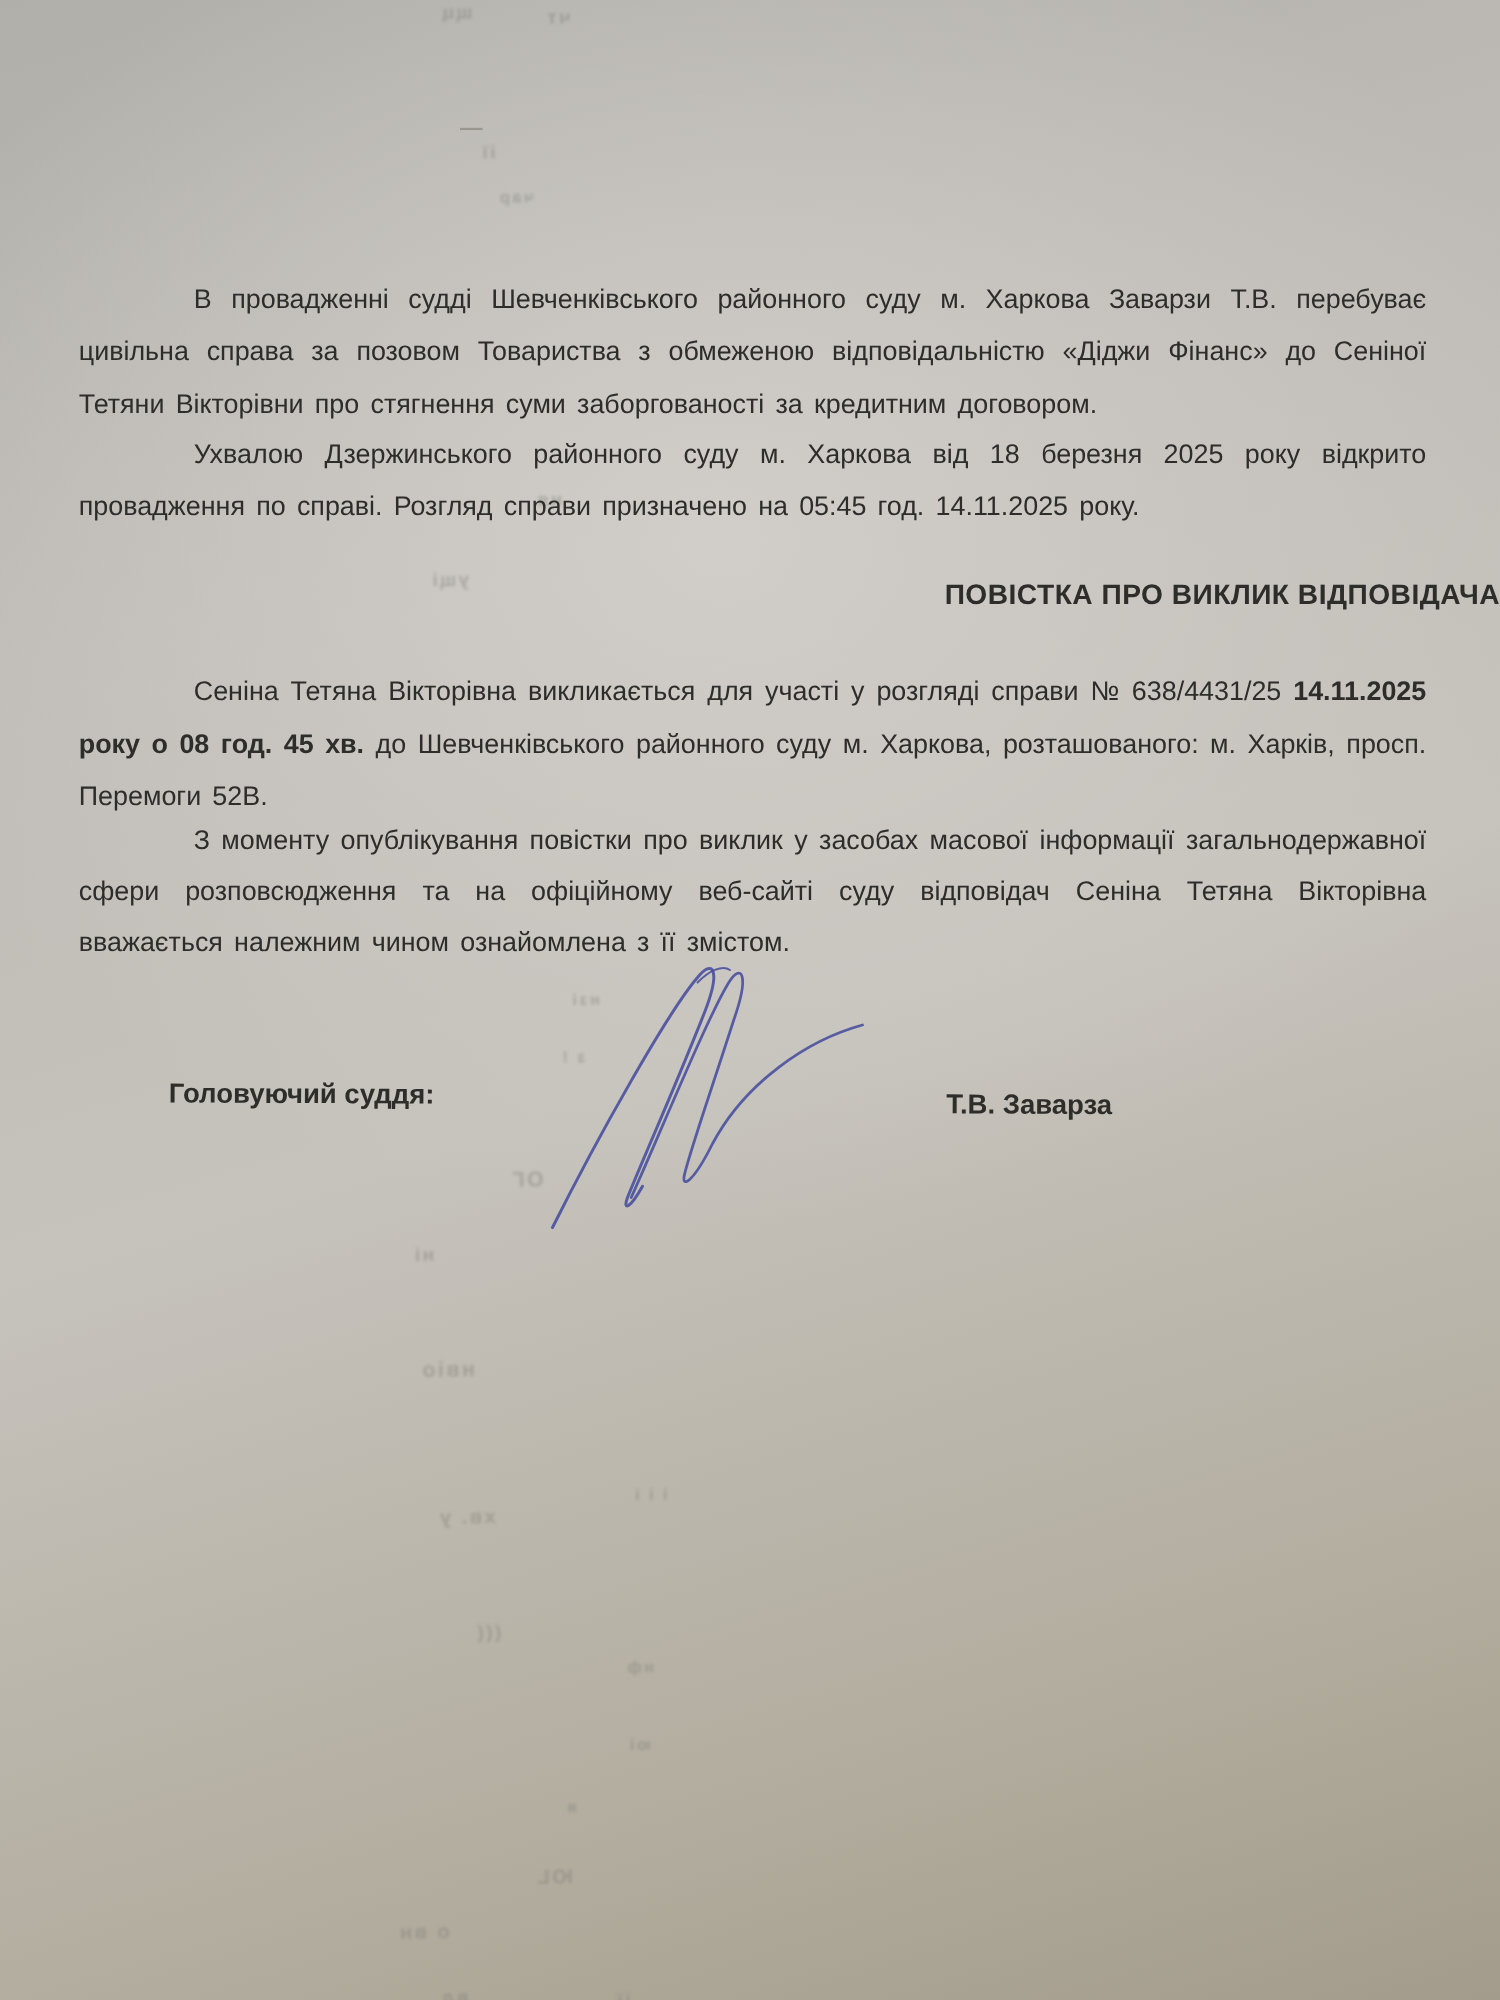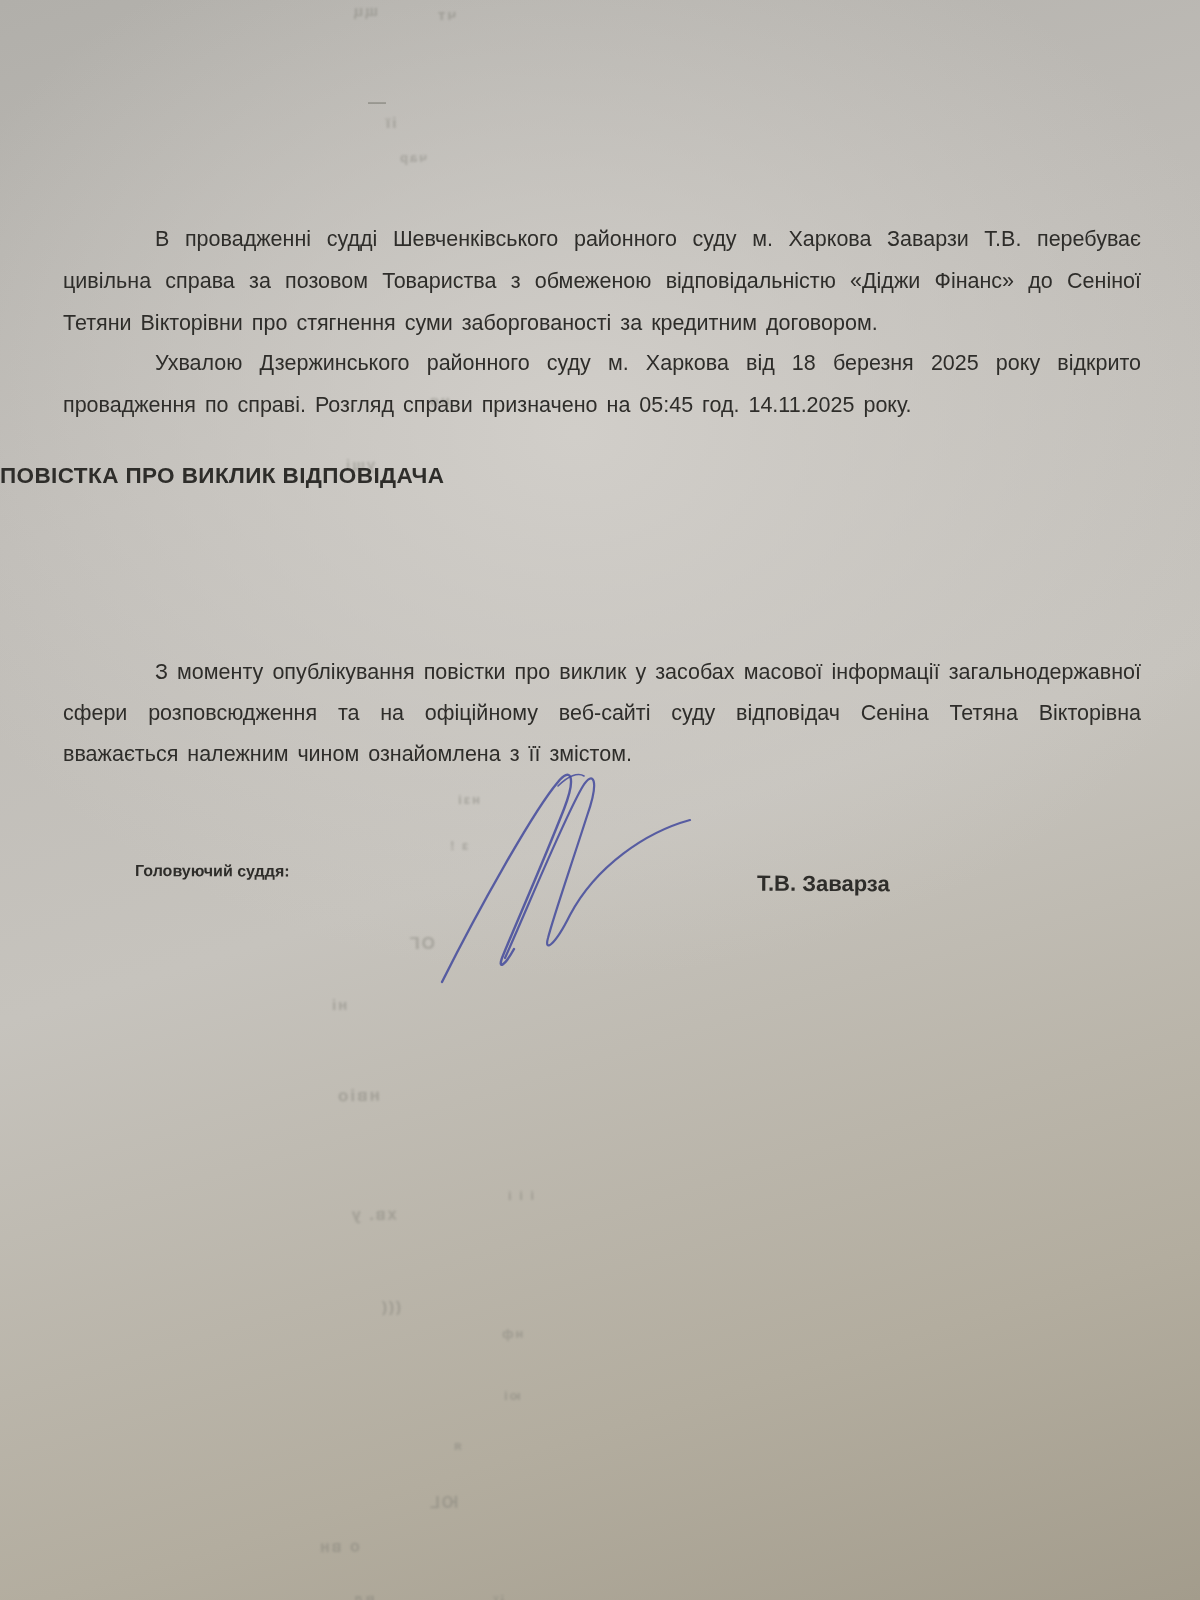--- a/index.html
+++ b/index.html
@@ -33,32 +33,32 @@
     text-justify:inter-word;
     text-indent:92px;
     word-spacing:3px;
   }
   .p1{top:196px;}
   .p2{top:320px;}
   .p3{top:510px;}
   .p4{top:630px; line-height:41px;}
   .doc-subtitle{
     position:absolute; left:0; top:463px; width:1200px;
-    text-align:left;
+    text-align:right;
     font-size:22.5px; font-weight:bold;
     letter-spacing:.4px;
   }
   .bold{font-weight:bold;}
   .sig-row{
     position:absolute; left:0; top:858px; width:1200px; height:46px;
     transform:rotate(.25deg);
   }
   .sig-label{
     position:absolute; left:135px; top:6px;
-    font-size:16px; font-weight:bold;
+    font-size:22px; font-weight:bold;
   }
   .sig-name{
     position:absolute; left:757px; top:12px;
     font-size:22px; font-weight:bold;
   }
   .signature-svg{
     position:absolute; left:428px; top:752px;
     width:280px; height:240px;
   }
   .signature-svg path{
@@ -111,20 +111,21 @@
   <span class="artifact" style="left:352px;top:1590px;">вд</span>
   <span class="artifact" style="left:492px;top:1592px;">ії</span>
 
 
   <p class="para p1">В провадженні судді Шевченківського районного суду м. Харкова Заварзи Т.В. перебуває цивільна справа за позовом Товариства з обмеженою відповідальністю «Діджи Фінанс» до Сеніної Тетяни Вікторівни про стягнення суми заборгованості за кредитним договором.</p>
 
   <p class="para p2">Ухвалою Дзержинського районного суду м. Харкова від 18 березня 2025 року  відкрито провадження по справі.  Розгляд справи призначено на 05:45 год. 14.11.2025 року.</p>
 
   <div class="doc-subtitle">ПОВІСТКА ПРО ВИКЛИК ВІДПОВІДАЧА</div>
 
+  <p class="para p3"><span>Сеніна Тетяна  Вікторівна викликається для участі у  розгляді справи № 638/4431/25 </span><span class="bold">14.11.2025 року о 08 год. 45 хв.</span><span> до Шевченківського районного суду м. Харкова, розташованого: м. Харків, просп. Перемоги 52В.</span></p>
 
   <p class="para p4">З моменту опублікування повістки про виклик у засобах масової інформації загальнодержавної сфери розповсюдження та на офіційному веб-сайті суду відповідач Сеніна Тетяна Вікторівна вважається належним чином ознайомлена з її змістом.</p>
 
   <div class="sig-row">
     <span class="sig-label">Головуючий суддя:</span>
     <span class="sig-name">Т.В. Заварза</span>
   </div>
 
   <svg class="signature-svg" viewBox="0 0 280 240" xmlns="http://www.w3.org/2000/svg">
     <path stroke-width="2.4" d="M 14 230 C 50 158, 106 58, 130 30 C 142 15, 149 23, 136 57 C 112 118, 86 176, 74 206 C 70 217, 76 215, 86 197"></path>

